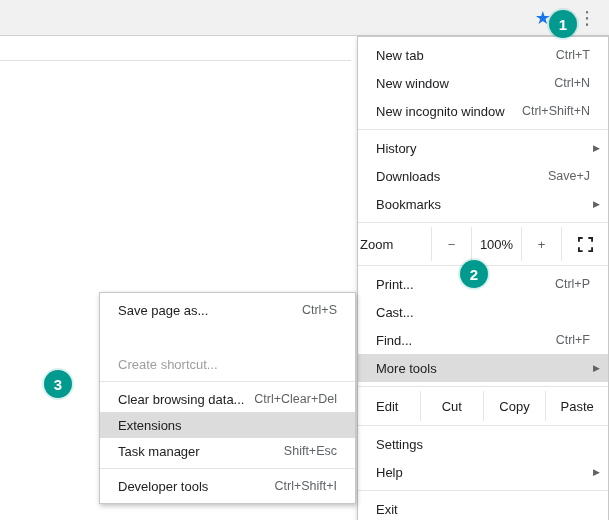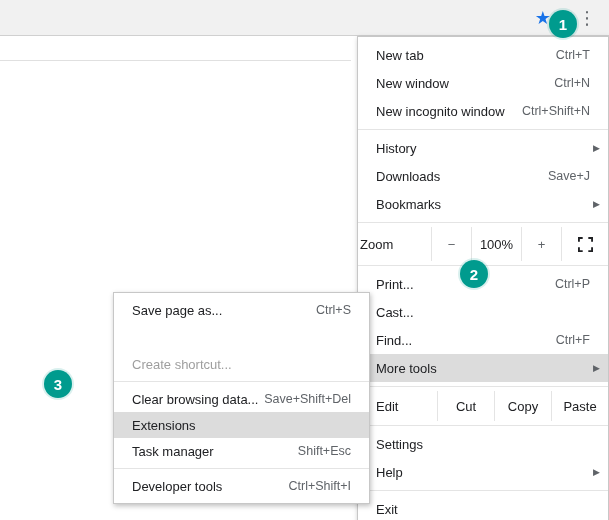--- a/index.html
+++ b/index.html
@@ -73,26 +73,26 @@
     border-right:1px solid #e4e4e4;
     height:100%;
     display:flex; align-items:center; justify-content:center;
     font-size:13px;
   }
   .zoom-label { width:74px; padding-left:2px; justify-content:flex-start;}
   .zoom-btn { width:40px; cursor:pointer; color:#5f6368;}
   .zoom-val { width:50px; }
   .zoom-full { width:46px; border-right:none; cursor:pointer;}
   .edit-row { display:flex; height:30px; }
-  .edit-label { width:80px; padding-left:18px; display:flex; align-items:center; border-right:1px solid #e4e4e4;}
+  .edit-label { width:63px; padding-left:18px; display:flex; align-items:center; border-right:1px solid #e4e4e4;}
   .edit-btn { flex:1; border-right:1px solid #e4e4e4; display:flex;align-items:center;justify-content:center; cursor:pointer;}
   .edit-btn:last-child { border-right:none; }
   .sub-menu {
     position:absolute;
-    left: 113px;
+    left: 99px;
     top: 292px;
     width: 257px;
     background:#fff;
     border:1px solid #c7c7c7;
     box-shadow: 1px 2px 5px rgba(0,0,0,0.25);
     padding:4px 0;
   }
   .sub-menu .menu-item { height:26px; }
   .sub-menu .disabled { color:#9e9e9e;margin-top:28px; }
   .marker {
@@ -193,21 +193,21 @@
   <div class="menu-item">
     <span class="label">Save page as...</span>
     <span class="accel">Ctrl+S</span>
   </div>
   <div class="menu-item disabled">
     <span class="label">Create shortcut...</span>
   </div>
   <div class="sep"></div>
   <div class="menu-item">
     <span class="label">Clear browsing data...</span>
-    <span class="accel">Save+Shift+Del</span>
+    <span class="accel">Ctrl+Clear+Del</span>
   </div>
   <div class="menu-item highlight">
     <span class="label">Extensions</span>
   </div>
   <div class="menu-item">
     <span class="label">Task manager</span>
     <span class="accel">Shift+Esc</span>
   </div>
   <div class="sep"></div>
   <div class="menu-item">

